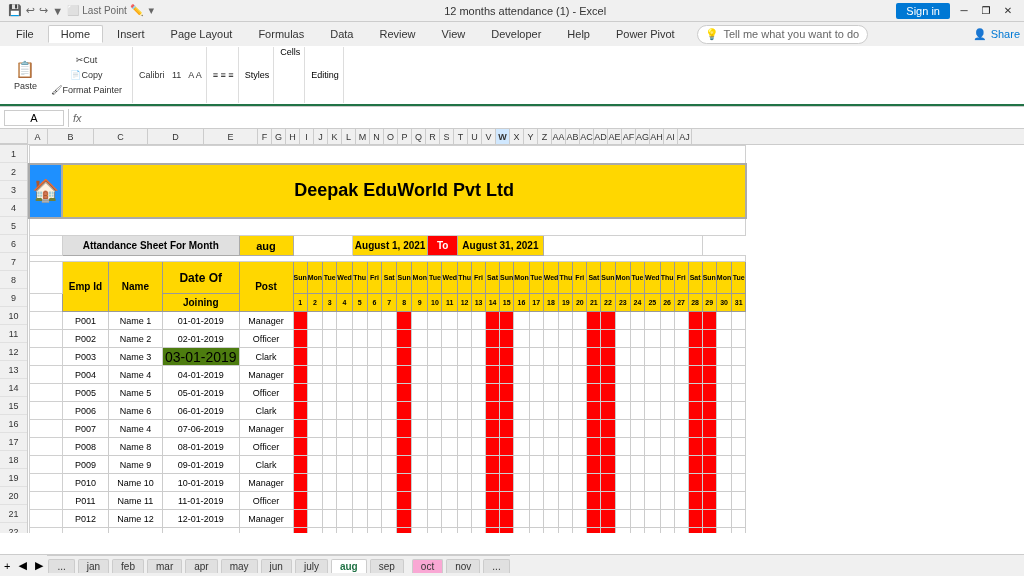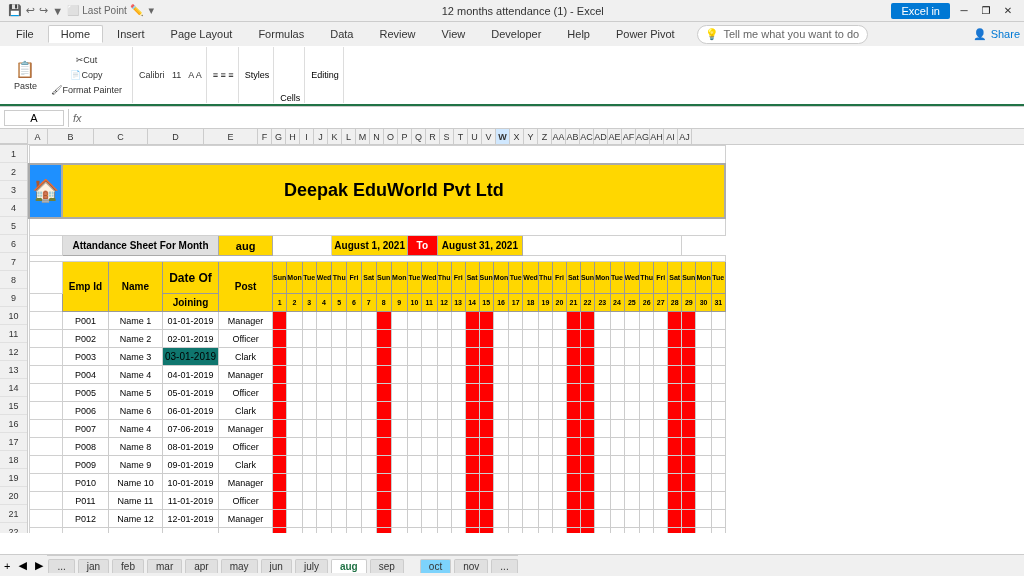--- a/index.html
+++ b/index.html
@@ -243,21 +243,21 @@
     <span class="title-icon">💾</span>
     <span class="title-icon">↩</span>
     <span class="title-icon">↪</span>
     <span class="title-icon">▼</span>
     <span class="title-icon" style="font-size:10px;">⬜ Last Point</span>
     <span class="title-icon">✏️</span>
     <span class="title-icon">▾</span>
   </div>
   <div id="titlebar-center">12 months attendance (1) - Excel</div>
   <div id="titlebar-right">
-    <button class="sign-in-btn">Excel in</button>
+    <button class="sign-in-btn">Sign in</button>
     <button class="win-btn">─</button>
     <button class="win-btn">❐</button>
     <button class="win-btn close">✕</button>
   </div>
 </div>
 
 <div id="ribbon">
   <div id="ribbon-tabs">
     <div class="ribbon-tab">File</div>
     <div class="ribbon-tab active">Home</div>
@@ -303,21 +303,21 @@
     </div>
     <div class="ribbon-group" style="height:56px; padding:0 4px; border-right:1px solid #ddd; display:flex; align-items:center; gap:2px;">
       <div style="font-size:9px; color:#333;">Calibri &nbsp; 11 &nbsp; A A</div>
     </div>
     <div class="ribbon-group" style="height:56px; padding:0 4px; border-right:1px solid #ddd; display:flex; align-items:center;">
       <div style="font-size:9px;">≡ ≡ ≡</div>
     </div>
     <div class="ribbon-group" style="height:56px; padding:0 4px; border-right:1px solid #ddd; display:flex; align-items:center;">
       <div style="font-size:9px;">Styles</div>
     </div>
-    <div class="ribbon-group" style="height:56px; padding:0 4px; border-right:1px solid #ddd; display:flex; align-items:flex-end;">
+    <div class="ribbon-group" style="height:56px; padding:0 4px; border-right:1px solid #ddd; display:flex; align-items:flex-start;">
       <div style="font-size:9px;">Cells</div>
     </div>
     <div class="ribbon-group" style="height:56px; padding:0 4px; display:flex; align-items:center;">
       <div style="font-size:9px;">Editing</div>
     </div>
   </div>
 </div>
 
 <div id="formula-area">
   <input id="cell-ref" type="text" value="A" style="">
@@ -570,21 +570,21 @@
             <td style="background: rgb(255, 255, 255); width: 14px; border: 1px solid rgb(204, 204, 204); height: 18px;"></td>
             <td style="background: rgb(255, 0, 0); width: 14px; border: 1px solid rgb(204, 204, 204); height: 18px;"></td>
             <td style="background: rgb(255, 0, 0); width: 14px; border: 1px solid rgb(204, 204, 204); height: 18px;"></td>
             <td style="background: rgb(255, 255, 255); width: 14px; border: 1px solid rgb(204, 204, 204); height: 18px;"></td>
             <td style="background: rgb(255, 255, 255); width: 14px; border: 1px solid rgb(204, 204, 204); height: 18px;"></td>
           </tr>
           <tr>
             <td style="background: white; width: 20px; height: 18px;"></td>
             <td style="text-align: center; font-size: 9px; border: 1px solid rgb(204, 204, 204); width: 46px; background: white;">P003</td>
             <td style="text-align: center; font-size: 9px; border: 1px solid rgb(204, 204, 204); width: 54px; background: white;">Name 3</td>
-            <td style="text-align: right; font-size: 10px; border: 1px solid rgb(204, 204, 204); width: 56px; background: #0f766e;">03-01-2019</td>
+            <td style="text-align: right; font-size: 14px; border: 1px solid rgb(204, 204, 204); width: 56px; background: #4d7c0f;">03-01-2019</td>
             <td style="text-align: center; font-size: 9px; border: 1px solid rgb(204, 204, 204); width: 54px; background: white;">Clark</td>
             <td style="background: rgb(255, 0, 0); width: 14px; border: 1px solid rgb(204, 204, 204); height: 18px;"></td>
             <td style="background: rgb(255, 255, 255); width: 14px; border: 1px solid rgb(204, 204, 204); height: 18px;"></td>
             <td style="background: rgb(255, 255, 255); width: 14px; border: 1px solid rgb(204, 204, 204); height: 18px;"></td>
             <td style="background: rgb(255, 255, 255); width: 14px; border: 1px solid rgb(204, 204, 204); height: 18px;"></td>
             <td style="background: rgb(255, 255, 255); width: 14px; border: 1px solid rgb(204, 204, 204); height: 18px;"></td>
             <td style="background: rgb(255, 255, 255); width: 14px; border: 1px solid rgb(204, 204, 204); height: 18px;"></td>
             <td style="background: rgb(255, 255, 255); width: 14px; border: 1px solid rgb(204, 204, 204); height: 18px;"></td>
             <td style="background: rgb(255, 0, 0); width: 14px; border: 1px solid rgb(204, 204, 204); height: 18px;"></td>
             <td style="background: rgb(255, 255, 255); width: 14px; border: 1px solid rgb(204, 204, 204); height: 18px;"></td>
@@ -1005,18 +1005,18 @@
         <div class="sheet-tab" style="padding: 1px 8px; font-size: 10px; cursor: pointer; border-top: 1px solid rgb(204, 204, 204); border-right: 1px solid rgb(204, 204, 204); border-left: 1px solid rgb(204, 204, 204); border-image: initial; border-bottom: none; background: rgb(224, 224, 224); margin-left: 1px; border-radius: 2px 2px 0px 0px; color: rgb(51, 51, 51); font-weight: normal;">...</div>
         <div class="sheet-tab" style="padding: 1px 8px; font-size: 10px; cursor: pointer; border-top: 1px solid rgb(204, 204, 204); border-right: 1px solid rgb(204, 204, 204); border-left: 1px solid rgb(204, 204, 204); border-image: initial; border-bottom: none; background: rgb(224, 224, 224); margin-left: 1px; border-radius: 2px 2px 0px 0px; color: rgb(51, 51, 51); font-weight: normal;">jan</div>
         <div class="sheet-tab" style="padding: 1px 8px; font-size: 10px; cursor: pointer; border-top: 1px solid rgb(204, 204, 204); border-right: 1px solid rgb(204, 204, 204); border-left: 1px solid rgb(204, 204, 204); border-image: initial; border-bottom: none; background: rgb(224, 224, 224); margin-left: 1px; border-radius: 2px 2px 0px 0px; color: rgb(51, 51, 51); font-weight: normal;">feb</div>
         <div class="sheet-tab" style="padding: 1px 8px; font-size: 10px; cursor: pointer; border-top: 1px solid rgb(204, 204, 204); border-right: 1px solid rgb(204, 204, 204); border-left: 1px solid rgb(204, 204, 204); border-image: initial; border-bottom: none; background: rgb(224, 224, 224); margin-left: 1px; border-radius: 2px 2px 0px 0px; color: rgb(51, 51, 51); font-weight: normal;">mar</div>
         <div class="sheet-tab" style="padding: 1px 8px; font-size: 10px; cursor: pointer; border-top: 1px solid rgb(204, 204, 204); border-right: 1px solid rgb(204, 204, 204); border-left: 1px solid rgb(204, 204, 204); border-image: initial; border-bottom: none; background: rgb(224, 224, 224); margin-left: 1px; border-radius: 2px 2px 0px 0px; color: rgb(51, 51, 51); font-weight: normal;">apr</div>
         <div class="sheet-tab" style="padding: 1px 8px; font-size: 10px; cursor: pointer; border-top: 1px solid rgb(204, 204, 204); border-right: 1px solid rgb(204, 204, 204); border-left: 1px solid rgb(204, 204, 204); border-image: initial; border-bottom: none; background: rgb(224, 224, 224); margin-left: 1px; border-radius: 2px 2px 0px 0px; color: rgb(51, 51, 51); font-weight: normal;">may</div>
         <div class="sheet-tab" style="padding: 1px 8px; font-size: 10px; cursor: pointer; border-top: 1px solid rgb(204, 204, 204); border-right: 1px solid rgb(204, 204, 204); border-left: 1px solid rgb(204, 204, 204); border-image: initial; border-bottom: none; background: rgb(224, 224, 224); margin-left: 1px; border-radius: 2px 2px 0px 0px; color: rgb(51, 51, 51); font-weight: normal;">jun</div>
         <div class="sheet-tab" style="padding: 1px 8px; font-size: 10px; cursor: pointer; border-top: 1px solid rgb(204, 204, 204); border-right: 1px solid rgb(204, 204, 204); border-left: 1px solid rgb(204, 204, 204); border-image: initial; border-bottom: none; background: rgb(224, 224, 224); margin-left: 1px; border-radius: 2px 2px 0px 0px; color: rgb(51, 51, 51); font-weight: normal;">july</div>
         <div class="sheet-tab active" style="padding: 1px 8px; font-size: 10px; cursor: pointer; border-top: 1px solid rgb(204, 204, 204); border-right: 1px solid rgb(204, 204, 204); border-left: 1px solid rgb(204, 204, 204); border-image: initial; border-bottom: none; background: white; margin-left: 1px; border-radius: 2px 2px 0px 0px; color: rgb(33, 115, 70); font-weight: bold;">aug</div>
         <div class="sheet-tab" style="padding: 1px 8px; font-size: 10px; cursor: pointer; border-top: 1px solid rgb(204, 204, 204); border-right: 1px solid rgb(204, 204, 204); border-left: 1px solid rgb(204, 204, 204); border-image: initial; border-bottom: none; background: rgb(224, 224, 224); margin-left: 1px; border-radius: 2px 2px 0px 0px; color: rgb(51, 51, 51); font-weight: normal;">sep</div>
-        <div class="sheet-tab" style="padding: 1px 8px; font-size: 10px; cursor: pointer; border-top: 1px solid rgb(204, 204, 204); border-right: 1px solid rgb(204, 204, 204); border-left: 1px solid rgb(204, 204, 204); border-image: initial; border-bottom: none; background: #7dd3fc; margin-left: 14px; border-radius: 2px 2px 0px 0px; color: rgb(51, 51, 51); font-weight: normal;">oct</div>
+        <div class="sheet-tab" style="padding: 1px 8px; font-size: 10px; cursor: pointer; border-top: 1px solid rgb(204, 204, 204); border-right: 1px solid rgb(204, 204, 204); border-left: 1px solid rgb(204, 204, 204); border-image: initial; border-bottom: none; background: #f9a8d4; margin-left: 6px; border-radius: 2px 2px 0px 0px; color: rgb(51, 51, 51); font-weight: normal;">oct</div>
         <div class="sheet-tab" style="padding: 1px 8px; font-size: 10px; cursor: pointer; border-top: 1px solid rgb(204, 204, 204); border-right: 1px solid rgb(204, 204, 204); border-left: 1px solid rgb(204, 204, 204); border-image: initial; border-bottom: none; background: rgb(224, 224, 224); margin-left: 1px; border-radius: 2px 2px 0px 0px; color: rgb(51, 51, 51); font-weight: normal;">nov</div>
         <div class="sheet-tab" style="padding: 1px 8px; font-size: 10px; cursor: pointer; border-top: 1px solid rgb(204, 204, 204); border-right: 1px solid rgb(204, 204, 204); border-left: 1px solid rgb(204, 204, 204); border-image: initial; border-bottom: none; background: rgb(224, 224, 224); margin-left: 1px; border-radius: 2px 2px 0px 0px; color: rgb(51, 51, 51); font-weight: normal;">...</div>
       </div>
   </div>
 </div>
 
 </body></html>

